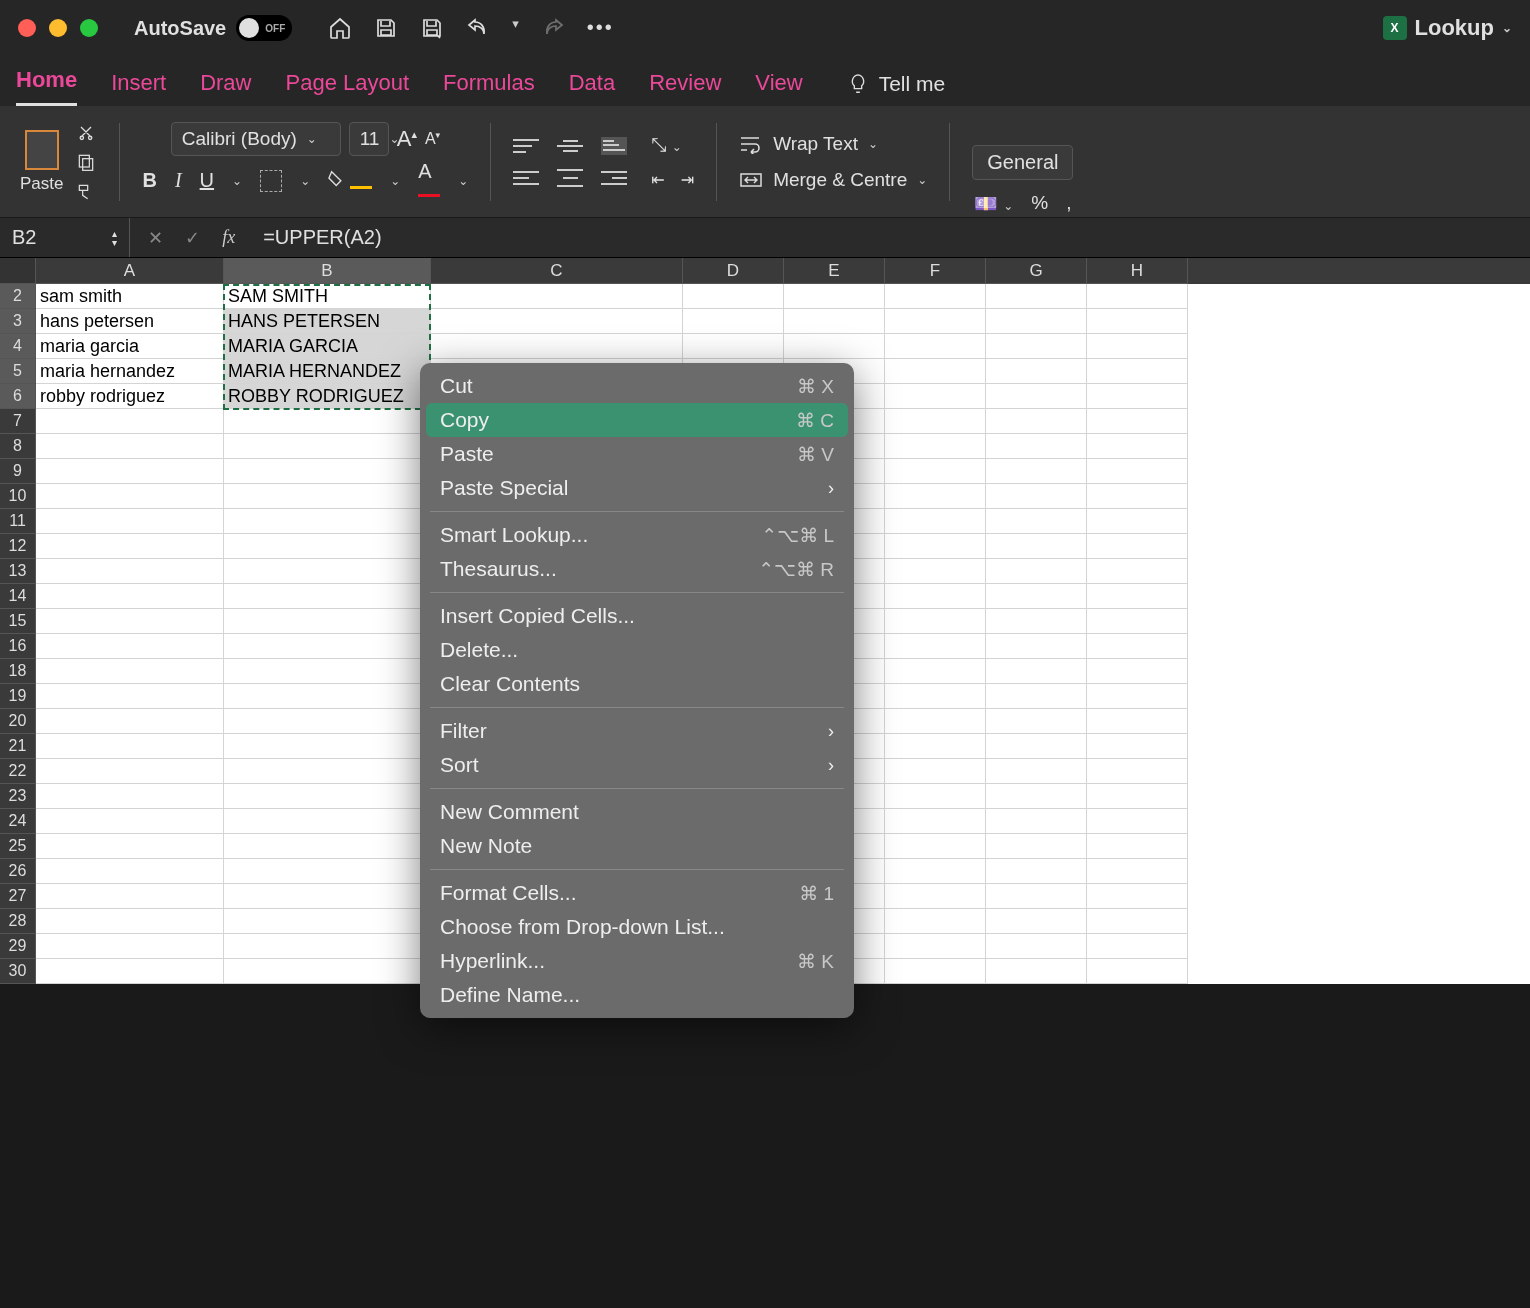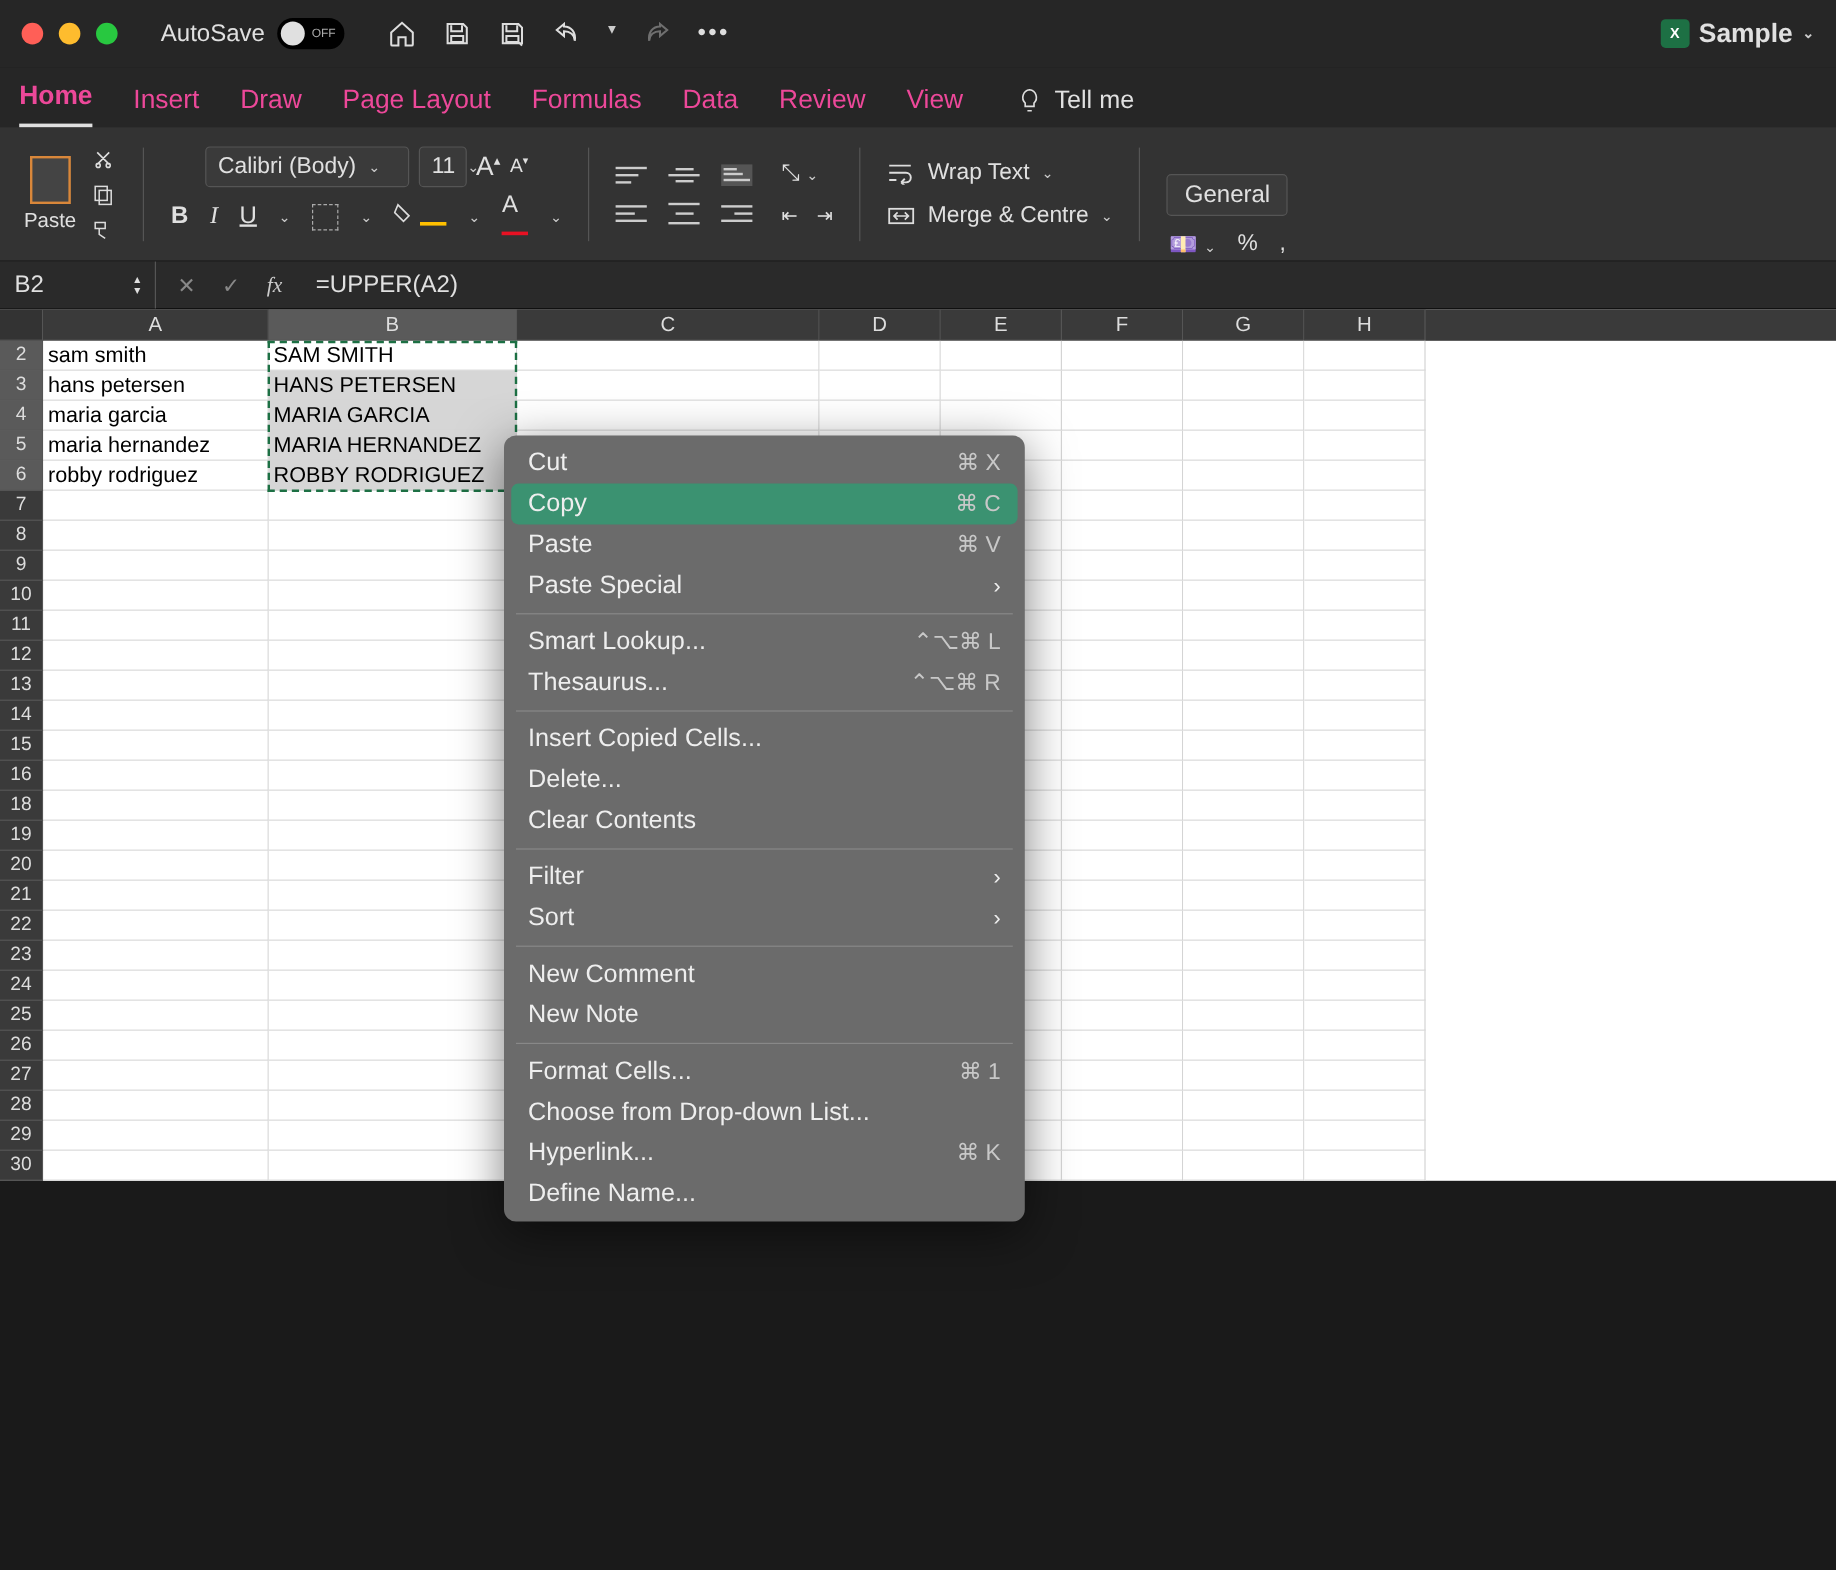--- a/index.html
+++ b/index.html
@@ -5,21 +5,21 @@
 * { margin: 0; padding: 0; box-sizing: border-box; font-family: -apple-system, "Segoe UI", sans-serif; }
 body { background: #1a1a1a; width: 1530px; height: 1308px; overflow: hidden; color: #e0e0e0; }
 
 
 .title-bar { height: 56px; background: #262626; display: flex; align-items: center; padding: 0 18px; }
 .traffic-lights { display: flex; gap: 13px; margin-right: 36px; }
 .traffic-light { width: 18px; height: 18px; border-radius: 50%; }
 .tl-red { background: #ff5f57; }
 .tl-yellow { background: #febc2e; }
 .tl-green { background: #28c840; }
-.autosave { display: flex; align-items: center; gap: 10px; font-size: 20px; font-weight: 400; color: #e0e0e0; }
+.autosave { display: flex; align-items: center; gap: 10px; font-size: 20px; font-weight: 700; color: #e0e0e0; }
 .switch { width: 56px; height: 26px; background: #000000; border-radius: 13px; display: flex; align-items: center; padding: 3px; font-size: 11px; }
 .switch-knob { width: 20px; height: 20px; background: #e0e0e0; border-radius: 50%; }
 .switch-label { color: #aaa; font-size: 10px; margin-left: 6px; }
 .title-icons { display: flex; gap: 22px; margin-left: 36px; }
 .title-icon { width: 24px; height: 24px; fill: #e0e0e0; }
 .title-right { margin-left: auto; display: flex; align-items: center; gap: 8px; font-size: 22px; font-weight: 600; }
 .app-icon { width: 24px; height: 24px; background: #1d7044; border-radius: 4px; display: flex; align-items: center; justify-content: center; font-size: 12px; color: white; font-weight: bold; }
 
 
 .ribbon-tabs { height: 50px; background: #262626; display: flex; align-items: flex-end; padding: 0 16px; gap: 34px; }
@@ -126,21 +126,21 @@
         <path d="M9 4L3 9l6 5V10c5 0 9 3 9 8 1-7-3-12-9-12V4z" fill="none" stroke="#ddd" stroke-width="1.7"></path>
       </svg>
     <span style="color:#ccc;font-size:13px;">▾</span>
     <svg class="title-icon" viewBox="0 0 24 24" style="opacity:.4">
         <path d="M15 4l6 5-6 5V10c-5 0-9 3-9 8-1-7 3-12 9-12V4z" fill="none" stroke="#ddd" stroke-width="1.7"></path>
       </svg>
     <span style="color:#ddd;font-size:20px;letter-spacing:2px;">•••</span>
   </div>
   <div class="title-right">
     <div class="app-icon">X</div>
-    <span>Sample</span>
+    <span>Lookup</span>
     <span class="chev">⌄</span>
   </div>
 </div>
 
 <div class="ribbon-tabs">
   <div class="ribbon-tab active">Home</div>
   <div class="ribbon-tab">Insert</div>
   <div class="ribbon-tab">Draw</div>
   <div class="ribbon-tab">Page Layout</div>
   <div class="ribbon-tab">Formulas</div>

